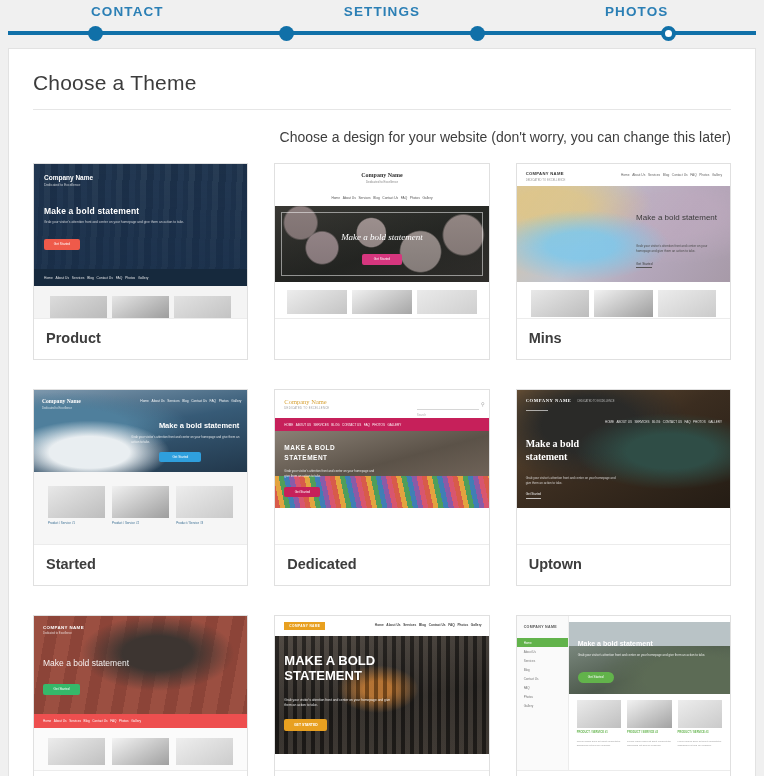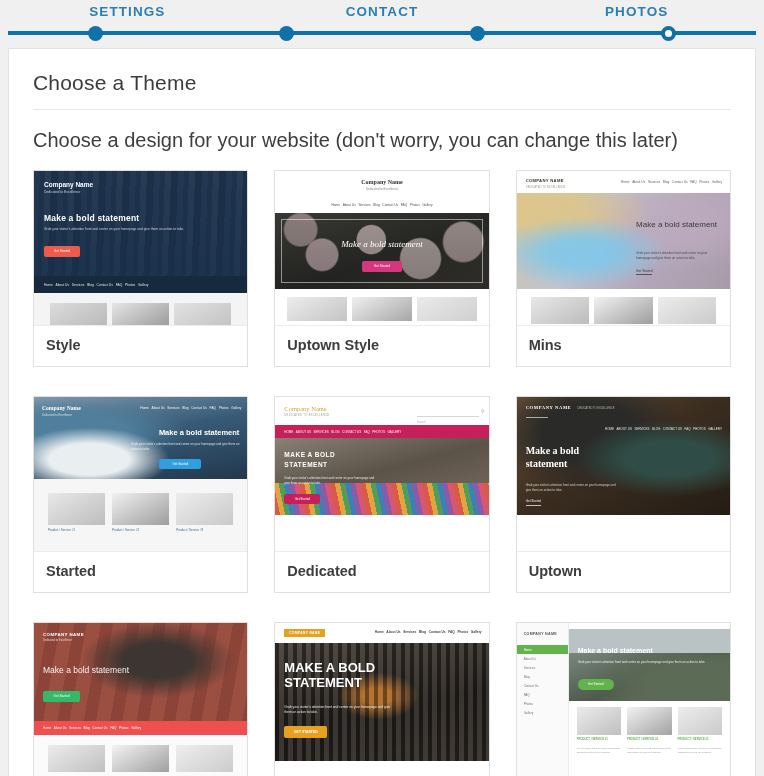--- a/index.html
+++ b/index.html
@@ -76,22 +76,22 @@
 
   .page-title {
     font-size: 21px;
     font-weight: normal;
     color: #3c3c3c;
     padding-bottom: 14px;
     border-bottom: 1px solid #e6e6e6;
     letter-spacing: .2px;
   }
   .subtitle {
-    text-align: left;
-    font-size: 20px;
+    text-align: right;
+    font-size: 14px;
     color: #3e3e3e;
     margin: 19px 0 18px 0;
   }
 
   
   .theme-grid {
     display: grid;
     grid-template-columns: repeat(3, 1fr);
     gap: 29px 26px;
   }
@@ -189,22 +189,22 @@
       linear-gradient(160deg, #8d9a92, #4d5a4c 60%, #6d7a62);
   }
 
   .wtxt { color: #fff; }
 </style>
 </head>
 <body>
 
 <div class="wizard">
   <div class="wizard-labels">
+    <div class="wizard-step">CONTACT</div>
     <div class="wizard-step">SETTINGS</div>
-    <div class="wizard-step">CONTACT</div>
     <div class="wizard-step">PHOTOS</div>
   </div>
   <div class="wizard-track"></div>
   <div class="wizard-dots">
     <div class="wizard-dot-cell">
         <span class="dot"></span>
       </div>
     <div class="wizard-dot-cell">
         <span class="dot"></span>
       </div>
@@ -243,21 +243,21 @@
             <span style="font-size:3.3px;opacity:.85;">Home&nbsp; &nbsp;About Us&nbsp; &nbsp;Services&nbsp; &nbsp;Blog&nbsp; &nbsp;Contact Us&nbsp; &nbsp;FAQ&nbsp; &nbsp;Photos&nbsp; &nbsp;Gallery</span>
           </div>
           <div style="position:absolute;top:122px;left:0;right:0;bottom:0;background:#f4f4f4;"></div>
           <div class="tiles" style="top:132px;left:16px;right:16px;height:24px;">
             <div class="tile" style="background:linear-gradient(150deg,#dcdcdc,#b9b9b9);"></div>
             <div class="tile" style="background:linear-gradient(150deg,#e6e6e6,#9a9a9a);"></div>
             <div class="tile" style="background:linear-gradient(150deg,#e2e2e2,#c2c2c2);"></div>
           </div>
         </div>
       </div>
-      <div class="theme-name">Style</div>
+      <div class="theme-name">Product</div>
     </div>
 
     <div class="theme-card">
       <div class="thumb">
         <div class="ms" style="background:#fff;">
           <div style="position:absolute;top:8px;left:0;right:0;text-align:center;">
             <div style="font-size:6px;font-weight:bold;color:#2e2e2e;font-family:'Liberation Serif',serif;">Company Name</div>
             <div style="font-size:3px;color:#8a8a8a;margin-top:2px;">Dedicated to Excellence</div>
           </div>
           <div style="position:absolute;top:32px;left:0;right:0;text-align:center;font-size:3.2px;color:#555;">
@@ -270,21 +270,20 @@
               <span style="display:block;font-size:3.2px;color:#fff;text-align:center;line-height:11px;">Get Started</span>
             </div>
           </div>
           <div class="tiles" style="top:126px;left:12px;right:12px;height:24px;">
             <div class="tile" style="background:linear-gradient(150deg,#ededed,#c4c4c4);"></div>
             <div class="tile" style="background:linear-gradient(150deg,#f0f0f0,#a6a6a6);"></div>
             <div class="tile" style="background:linear-gradient(150deg,#eaeaea,#cfcfcf);"></div>
           </div>
         </div>
       </div>
-      <div class="theme-name">Uptown Style</div>
     </div>
 
     <div class="theme-card">
       <div class="thumb">
         <div class="ms" style="background:#fff;">
           <div style="position:absolute;top:7px;left:9px;">
             <div style="font-size:4.2px;font-weight:bold;color:#333;letter-spacing:.3px;">COMPANY NAME</div>
             <div style="font-size:2.8px;color:#9a9a9a;margin-top:1.5px;">DEDICATED TO EXCELLENCE</div>
           </div>
           <div style="position:absolute;top:9px;right:8px;font-size:3.2px;color:#666;">

